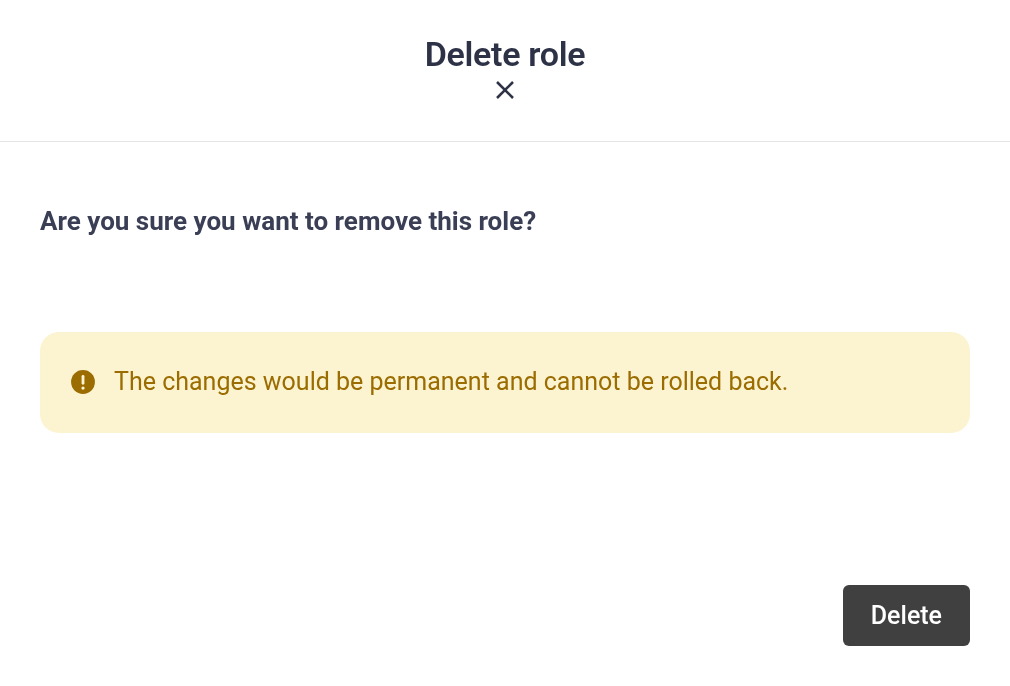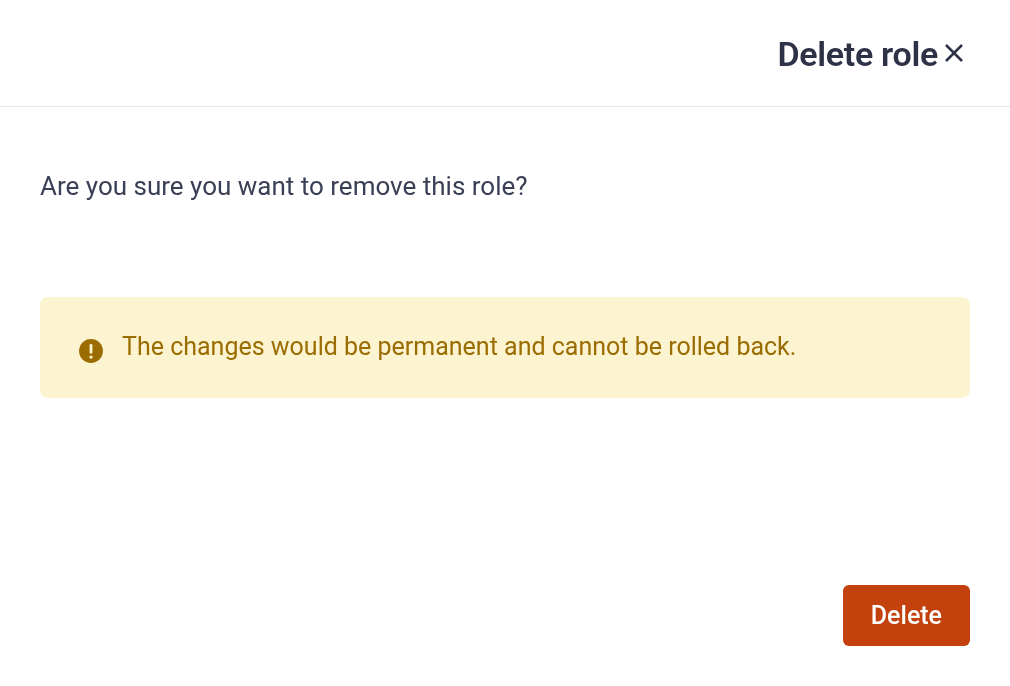--- a/index.html
+++ b/index.html
@@ -19,23 +19,24 @@
     .dialog {
       width: 100%;
       height: 100%;
       display: flex;
       flex-direction: column;
     }
 
     .dialog-header {
       display: flex;
       align-items: center;
-      justify-content: flex-end;
+      justify-content: center;
       padding: 34px 40px 32px 40px;
       border-bottom: 1px solid #e5e5e8;
+      flex-direction: column;
     }
 
     .dialog-title {
       font-size: 34px;
       font-weight: 600;
       color: #2e3246;
       letter-spacing: -0.3px;
     }
 
     .close-btn {
@@ -58,38 +59,38 @@
 
     .dialog-body {
       flex: 1;
       padding: 64px 40px 40px 40px;
       display: flex;
       flex-direction: column;
     }
 
     .confirm-text {
       font-size: 26px;
-      font-weight: 400;
+      font-weight: 700;
       color: #3a3f55;
       margin-bottom: 96px;
     }
 
     .role-name {
       font-size: 26px;
       font-weight: 700;
       color: #2e3246;
       margin-bottom: 70px;
     }
 
     .warning-banner {
       background: #fcf4d1;
-      border-radius: 8px;
-      padding: 34px 38px;
+      border-radius: 19px;
+      padding: 34px 30px;
       display: flex;
-      align-items: flex-end;
+      align-items: center;
       gap: 18px;
       margin-bottom: 60px;
     }
 
     .warning-icon-wrapper {
       width: 26px;
       height: 26px;
       flex-shrink: 0;
       display: flex;
       align-items: center;
@@ -121,21 +122,21 @@
       border: none;
       font-size: 25px;
       font-weight: 400;
       color: #3a3f55;
       cursor: pointer;
       padding: 12px 20px;
       font-family: inherit;
     }
 
     .btn-delete {
-      background: #c2410c;
+      background: #404040;
       border: none;
       border-radius: 6px;
       font-size: 25px;
       font-weight: 500;
       color: #ffffff;
       cursor: pointer;
       padding: 16px 28px;
       font-family: inherit;
     }
   </style>

